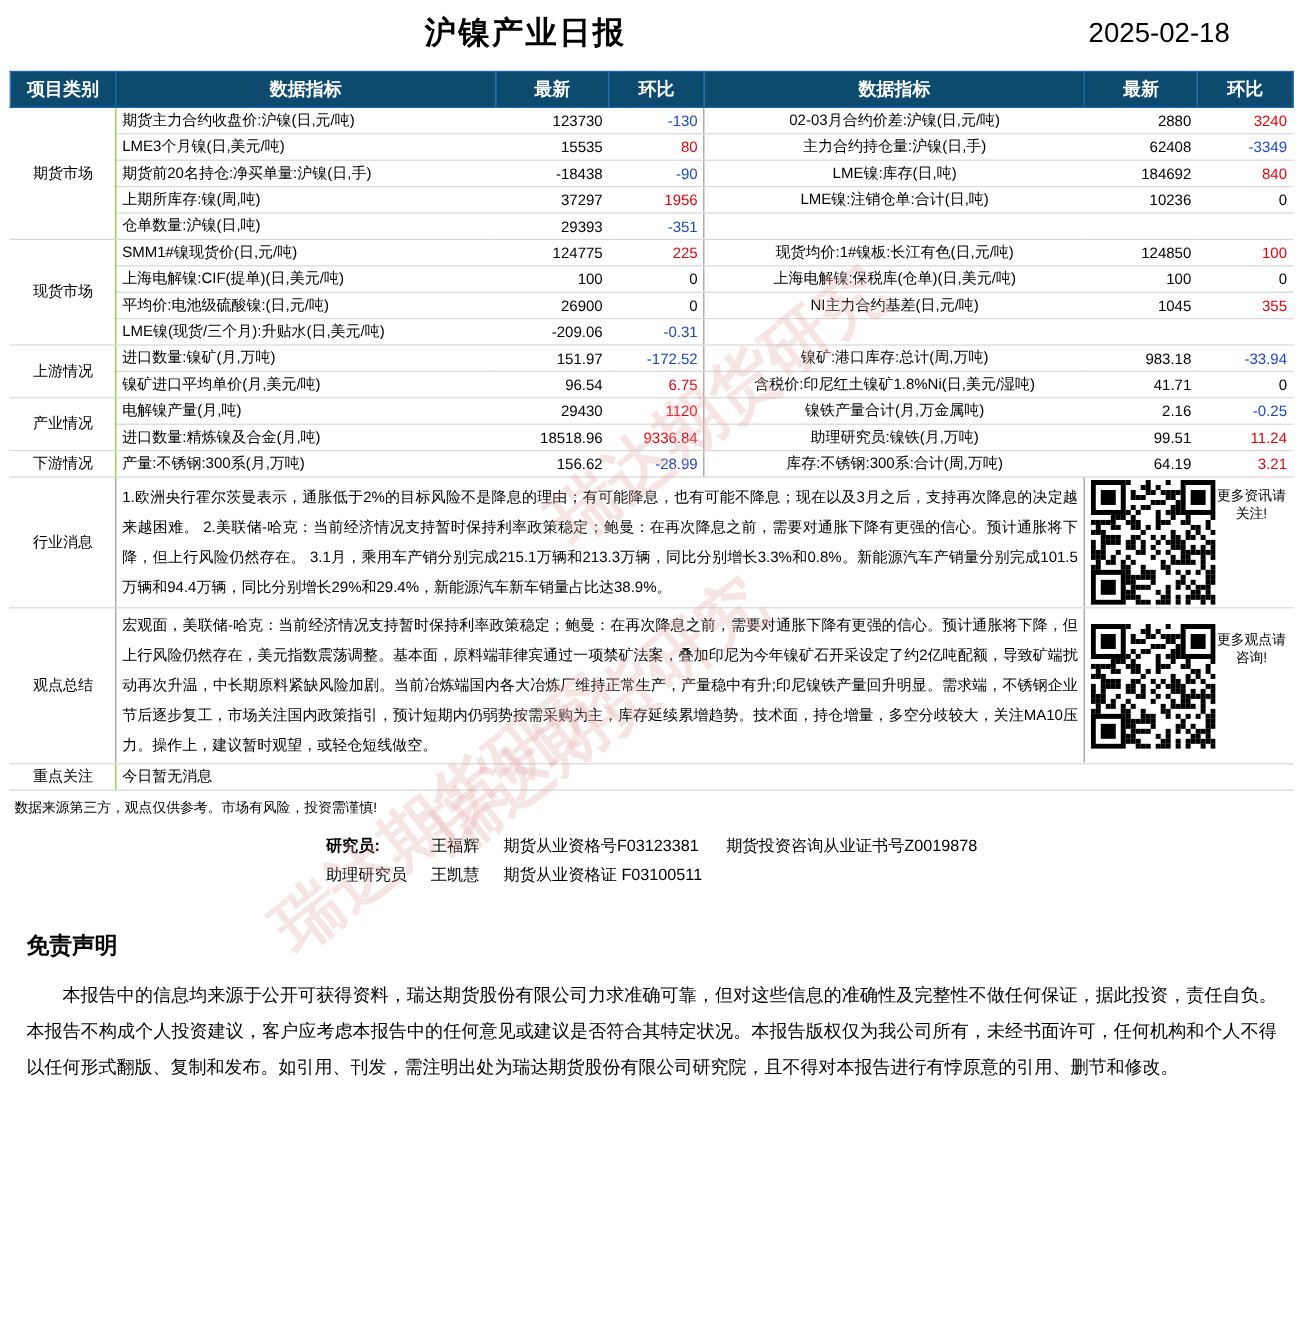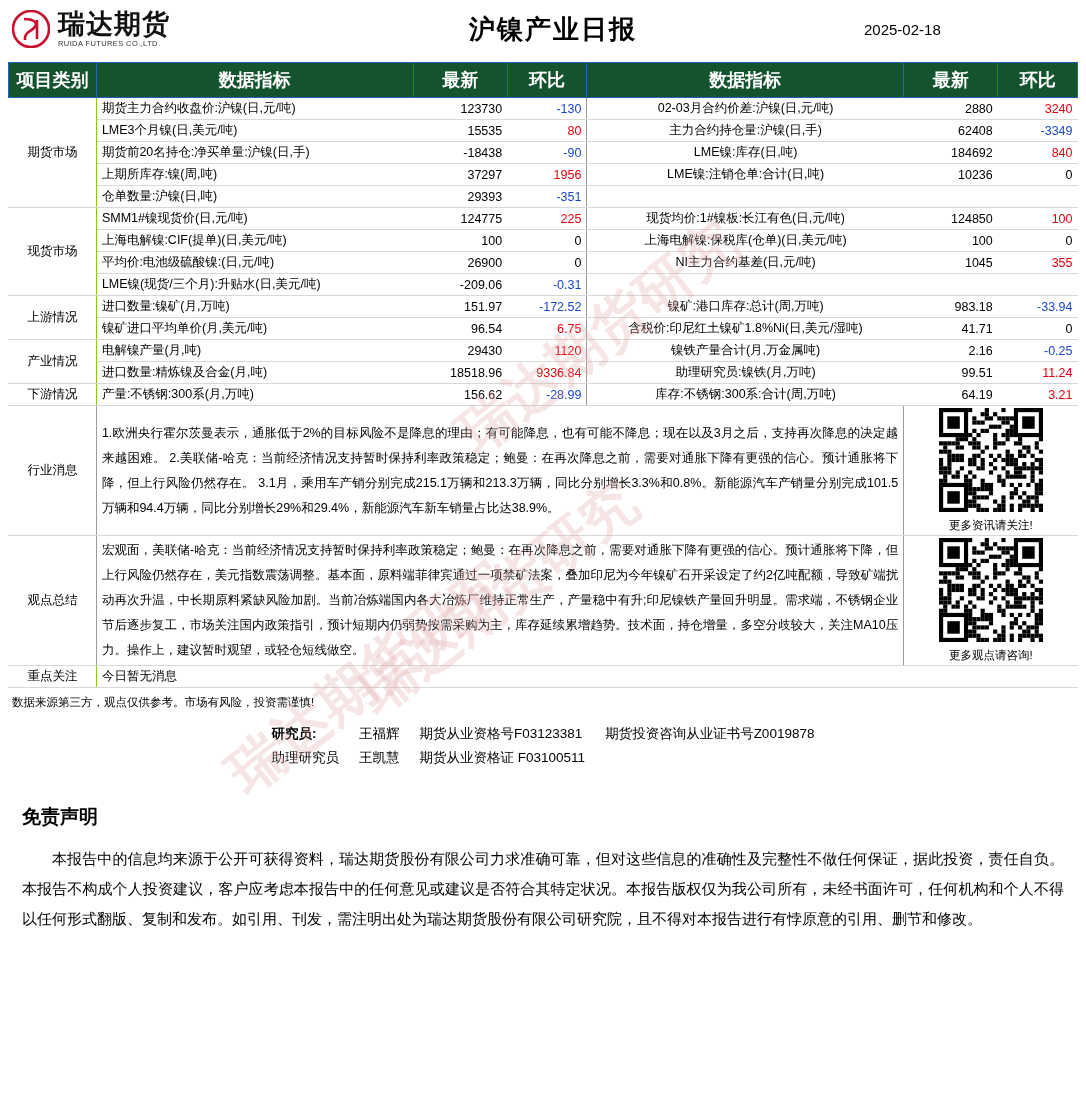--- a/index.html
+++ b/index.html
@@ -15,36 +15,36 @@
 
   
   .header { display:flex; align-items:center; padding:10px 4px 14px 4px; }
   .logo { display:flex; align-items:center; width:230px; flex:0 0 230px; }
   .logo-mark { width:38px; height:38px; flex:0 0 38px; position:relative; margin-right:8px;}
   .logo-mark svg { display:block; }
   .logo-text { line-height:1.05; }
   .logo-cn { font-size:27px; font-weight:bold; letter-spacing:1px; color:#111; }
   .logo-en { font-size:7.5px; color:#333; letter-spacing:.4px; margin-top:2px;}
   .doc-title { flex:1; text-align:center; font-size:26px; font-weight:bold; letter-spacing:2px; }
-  .doc-date { width:210px; flex:0 0 210px; text-align:left; font-size:15px; padding-right:6px;}
+  .doc-date { width:210px; flex:0 0 210px; text-align:center; font-size:23px; padding-right:6px;}
 
   
   table.main { width:1070px; border-collapse:collapse; table-layout:fixed; }
   table.main col.c0 { width:86px; }
   table.main col.c1 { width:310px; }
   table.main col.c2 { width:92px; }
   table.main col.c3 { width:78px; }
   table.main col.c4 { width:310px; }
   table.main col.c5 { width:92px; }
   table.main col.c6 { width:78px; }
 
   table.main th {
-    background:#14532d;
+    background:#0c4a6e;
     color:#fff;
-    font-size:18px;
+    font-size:15px;
     font-weight:bold;
     padding:5px 4px;
     text-align:center;
     border:1px solid #1f64b5;
   }
   table.main td {
     border-top:1px solid #d8d8d8;
     border-bottom:1px solid #d8d8d8;
     padding:2px 5px;
     font-size:12.5px;
@@ -65,21 +65,21 @@
   .neg { color:#1b47c8; }
   .zero { color:#000; }
   .secline td { border-bottom:1.6px solid #6d6d6d;margin-top:36px; }
   .toprule td { border-top:1.6px solid #6d6d6d; }
 
   
   .blockrow td { border-top:1.6px solid #6d6d6d; border-bottom:1.6px solid #6d6d6d; padding:8px 10px; }
   .blockrow td.cat { border-right:1px solid #9b9b9b; }
   .news-text { font-size:13.5px; line-height:2.0; text-align:justify;margin-left:17px; }
   .qr-cell { text-align:center; vertical-align:middle; width:200px; border-left:1px solid #9b9b9b;}
-  .qr-wrap { display:flex; flex-direction:column; align-items:center; }
+  .qr-wrap { display:flex; align-items:flex-start; }
   .qr { width:104px; height:104px; position:relative; }
   .qr-caption { font-size:11.5px; margin-top:6px; }
   .focus-row td { border-bottom:1.6px solid #6d6d6d; padding:5px 8px; font-size:13px;margin-top:20px;}
 
   .source-note { font-size:11.5px; padding:7px 4px 12px 4px; }
 
   
   .researchers { width:1070px; margin:0 auto; }
   .researchers table { border-collapse:collapse; margin:0 auto; }
   .researchers td { font-size:13.5px; padding:3px 10px; white-space:nowrap;}
@@ -106,33 +106,20 @@
 </head>
 <body>
 
 <div class="page page-rel">
 
   <div class="wm" style="left:430px; top:300px;">瑞达期货研究</div>
   <div class="wm" style="left:330px; top:560px;">瑞达期货研究</div>
   <div class="wm" style="left:200px; top:640px;">瑞达期货研究</div>
 
   <div class="header">
-    <div class="logo">
-      <div class="logo-mark">
-        <svg width="38" height="38" viewBox="0 0 38 38">
-          <circle cx="19" cy="19" r="18" fill="none" stroke="#c8102e" stroke-width="2.6"></circle>
-          <path d="M12 9 C24 9 26 14 22 18 C18 22 13 22 13 28 L13 30" fill="none" stroke="#c8102e" stroke-width="2.6"></path>
-          <path d="M25 10 L25 29" stroke="#c8102e" stroke-width="2.6"></path>
-        </svg>
-      </div>
-      <div class="logo-text">
-        <div class="logo-cn">瑞达期货</div>
-        <div class="logo-en">RUIDA FUTURES CO.,LTD.</div>
-      </div>
-    </div>
     <div class="doc-title">沪镍产业日报</div>
     <div class="doc-date">2025-02-18</div>
   </div>
 
   <table class="main">
     <colgroup>
       <col class="c0">
         <col class="c1">
         <col class="c2">
         <col class="c3">

